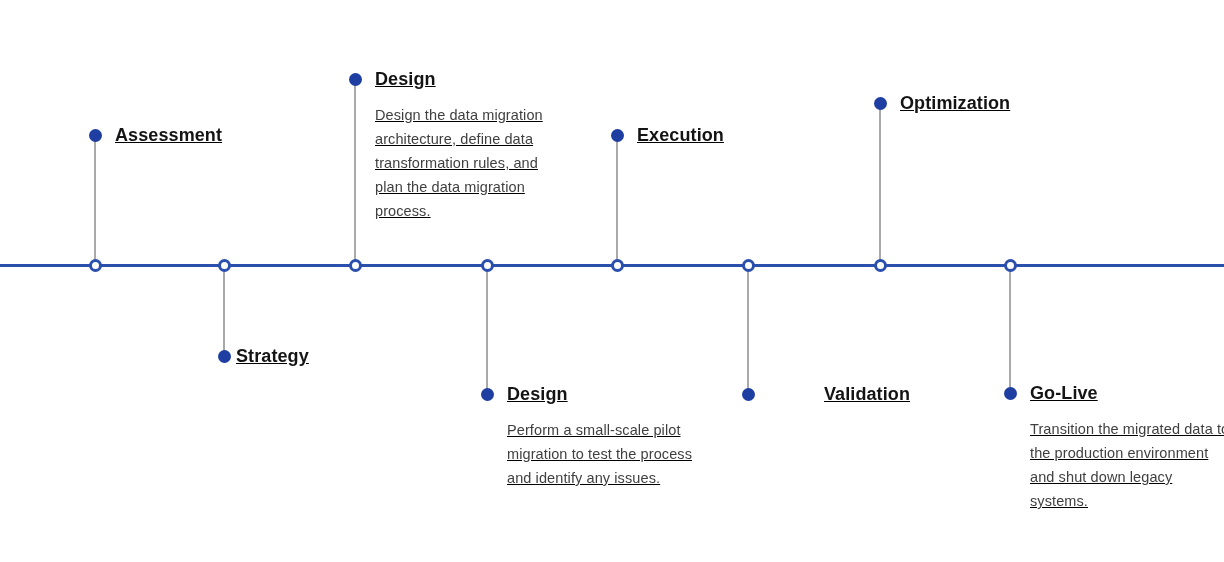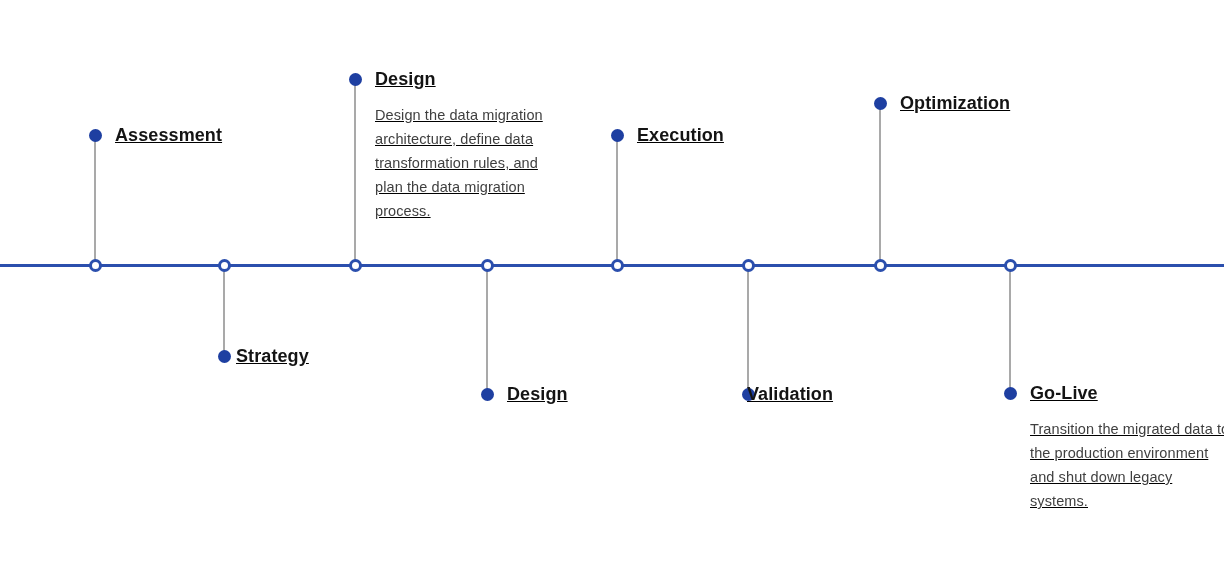--- a/index.html
+++ b/index.html
@@ -103,37 +103,38 @@
       <div class="desc">Design the data migration architecture, define data transformation rules, and plan the data migration process.</div>
     </div>
   </div>
 
   <div>
     <div class="connector" style="left:486px; top:265px; height:129px;"></div>
     <div class="node" style="left:480.5px;"></div>
     <div class="dot" style="left:480.5px; top:387.5px;"></div>
     <div class="content" style="left:507px; top:382px; width:208px;">
       <div class="title">Design</div>
+      <div class="desc">Perform a small-scale pilot migration to test the process and identify any issues.</div>
     </div>
   </div>
 
   <div>
     <div class="connector" style="left:616px; top:135px; height:130px;"></div>
     <div class="node" style="left:610.5px;"></div>
     <div class="dot" style="left:610.5px; top:128.5px;"></div>
     <div class="content" style="left:637px; top:123px; width:210px;">
       <div class="title">Execution</div>
     </div>
   </div>
 
   <div>
     <div class="connector" style="left:747px; top:265px; height:129px;"></div>
     <div class="node" style="left:741.5px;"></div>
     <div class="dot" style="left:741.5px; top:387.5px;"></div>
-    <div class="content" style="left:747px; top:382px; width:198px;">
+    <div class="content" style="left:768px; top:382px; width:198px;text-align:center;">
       <div class="title">Validation</div>
     </div>
   </div>
 
   <div>
     <div class="connector" style="left:879px; top:103px; height:162px;"></div>
     <div class="node" style="left:873.5px;"></div>
     <div class="dot" style="left:873.5px; top:96.5px;"></div>
     <div class="content" style="left:900px; top:91px; width:206px;">
       <div class="title">Optimization</div>

